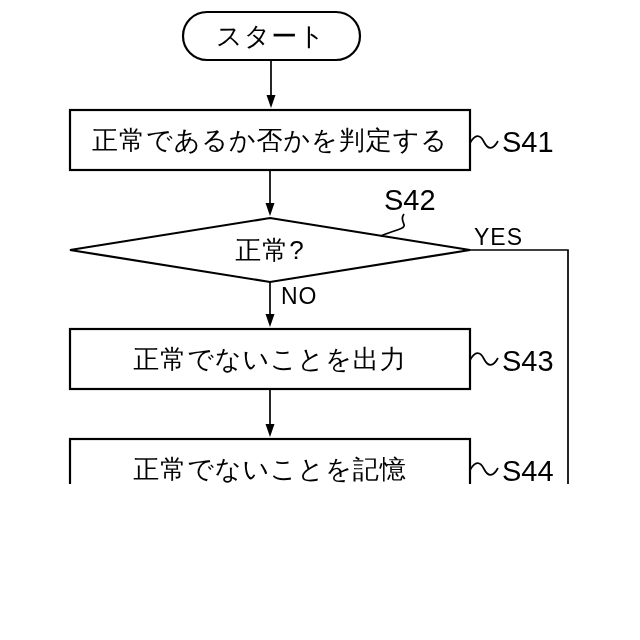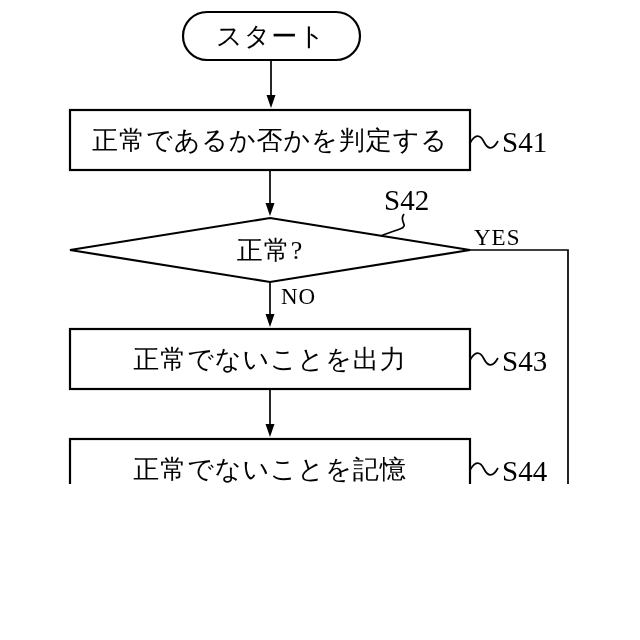--- a/index.html
+++ b/index.html
@@ -1,20 +1,20 @@
 <!DOCTYPE html>
 <html><head>
 <meta charset="utf-8">
 <style>
   html,body{margin:0;padding:0;background:#ffffff;}
   .stage{
     position:relative;
     width:640px;height:484px;
     background:#ffffff;
-    font-family:Liberation Serif, serif;
+    font-family:Liberation Sans, sans-serif;
     overflow:hidden;
   }
   svg{display:block;}
   .shape{fill:#ffffff;stroke:#000000;stroke-width:2.2;}
   .edge{fill:none;stroke:#000000;stroke-width:1.7;}
   .squiggle{fill:none;stroke:#000000;stroke-width:1.7;}
   .head{fill:#000000;stroke:none;}
   text{fill:#000000;}
   .jp{font-size:26px;letter-spacing:1px;}
   .step{font-size:29px;}

